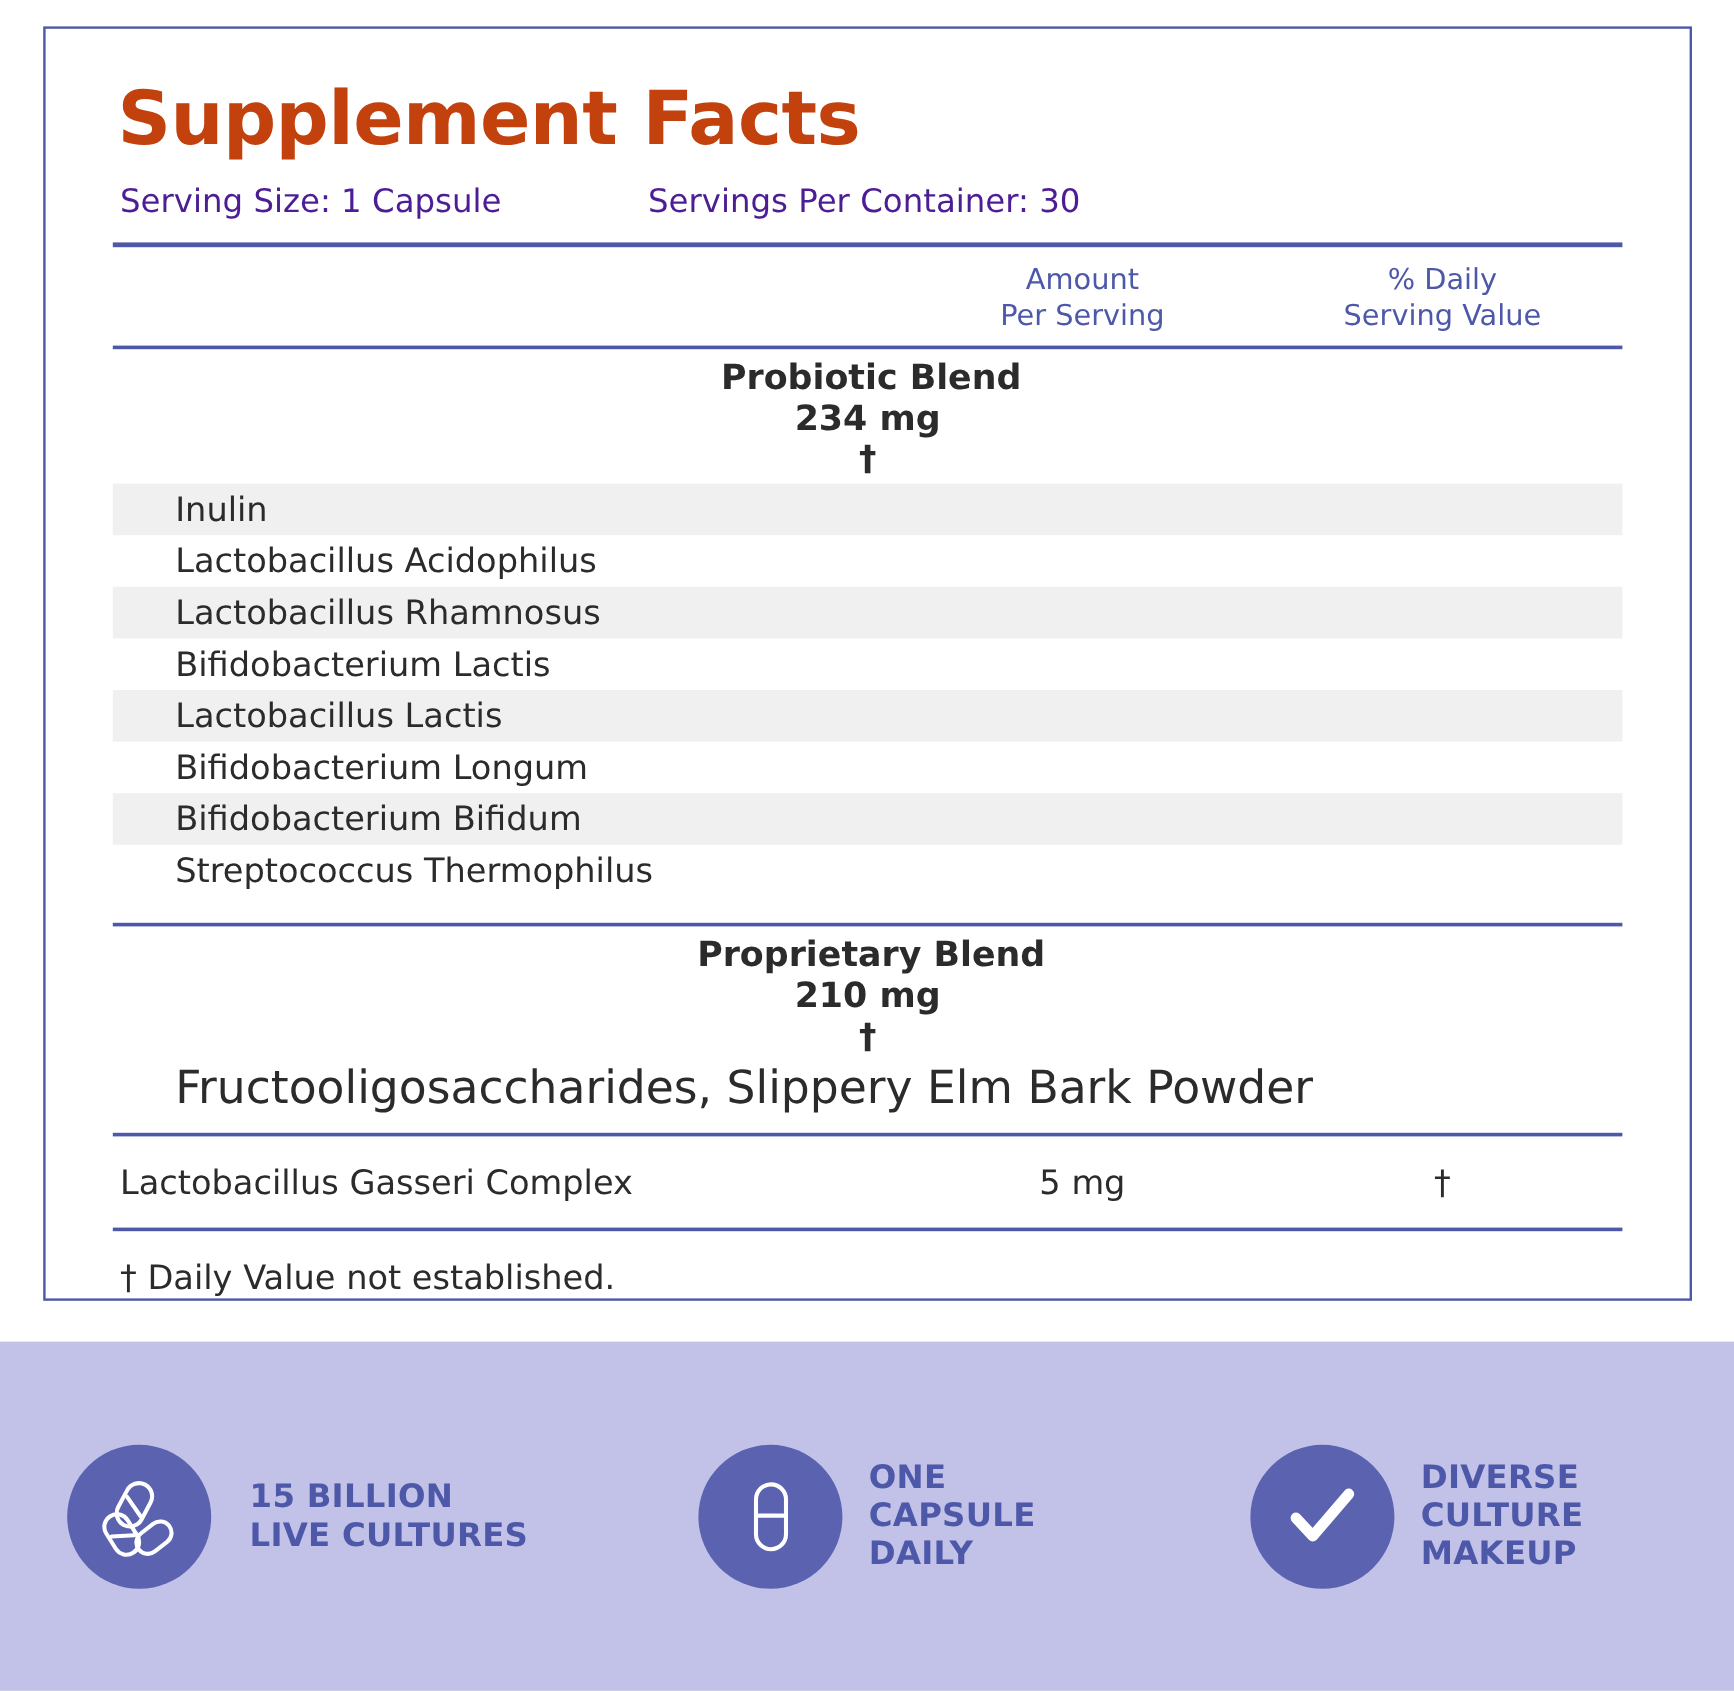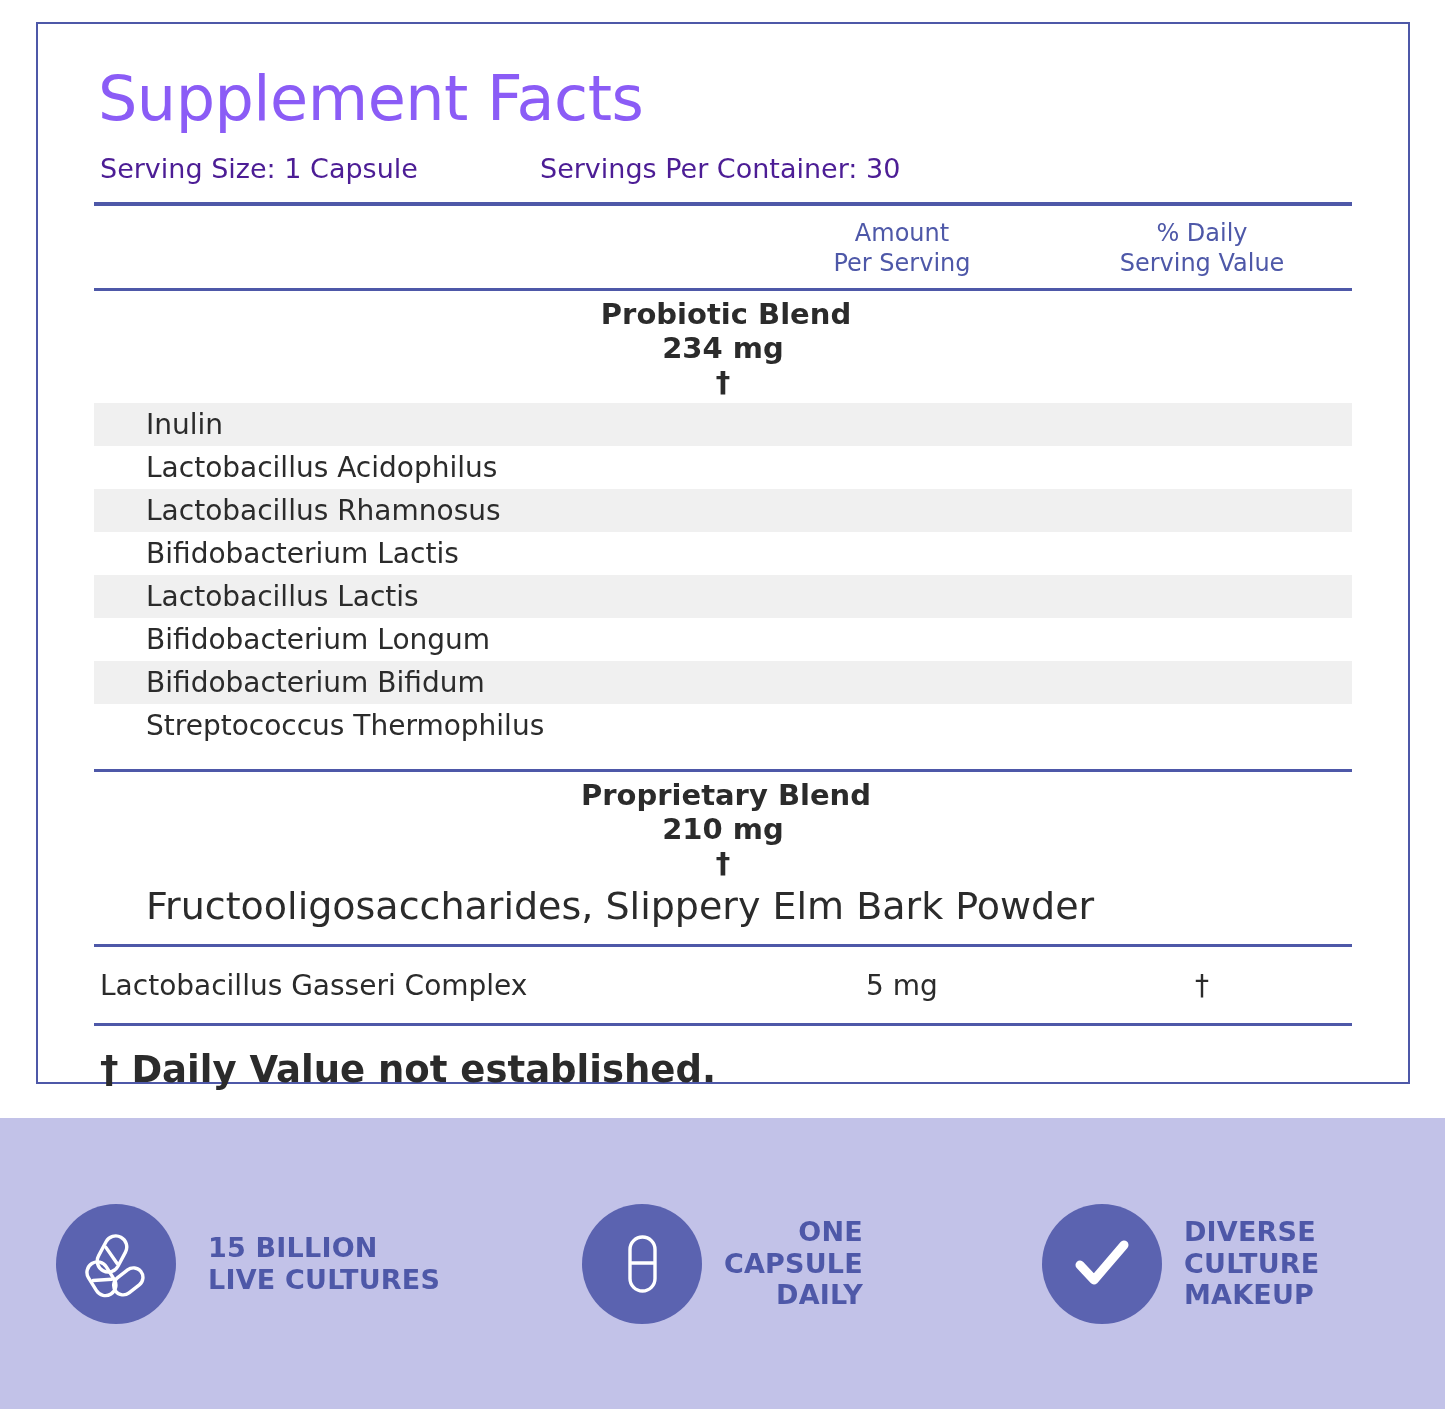--- a/index.html
+++ b/index.html
@@ -31,22 +31,22 @@
     height: 1062px;
     box-sizing: border-box;
     border: 2px solid #4e58a8;
     background: #ffffff;
     padding: 34px 56px 0 56px;
   }
 
   .facts-title {
     font-size: 62px;
     line-height: 1.05;
-    font-weight: 400;
-    color: #8b5cf6;
+    font-weight: 700;
+    color: #c2410c;
     letter-spacing: -0.5px;
     margin: 8px 0 0 4px;
   }
 
   .serving-line {
     margin: 22px 0 0 6px;
     font-size: 27px;
     color: #4c1d95;
     display: flex;
   }
@@ -102,44 +102,43 @@
   .sub-row.shaded { background: #f0f0f0; }
 
   .rule-spacer-top { margin-top: 22px; }
 
   .blend-desc {
     font-size: 38px;
     padding: 4px 0 16px 52px;
   }
 
   .footnote {
-    font-size: 37px;
+    font-size: 28px;
     padding: 22px 0 0 6px;
-    font-weight: bold;
   }
 
   
   .badge-strip {
     position: absolute;
     left: 0;
     top: 1118px;
     width: 1445px;
     height: 291px;
     background: #c2c2e8;
     display: flex;
     align-items: center;
   }
 
   .badge {
     display: flex;
     align-items: center;
     gap: 22px;
   }
   .badge.b1 { margin-left: 56px; width: 470px; gap: 32px; }
-  .badge.b2 { margin-left: 56px; width: 360px; text-align: right; }
+  .badge.b2 { margin-left: 56px; width: 360px; }
   .badge.b3 { margin-left: 100px; width: 400px; }
 
   .badge-circle {
     width: 120px;
     height: 120px;
     border-radius: 50%;
     background: #5b63b0;
     flex: 0 0 120px;
     display: flex;
     align-items: center;

